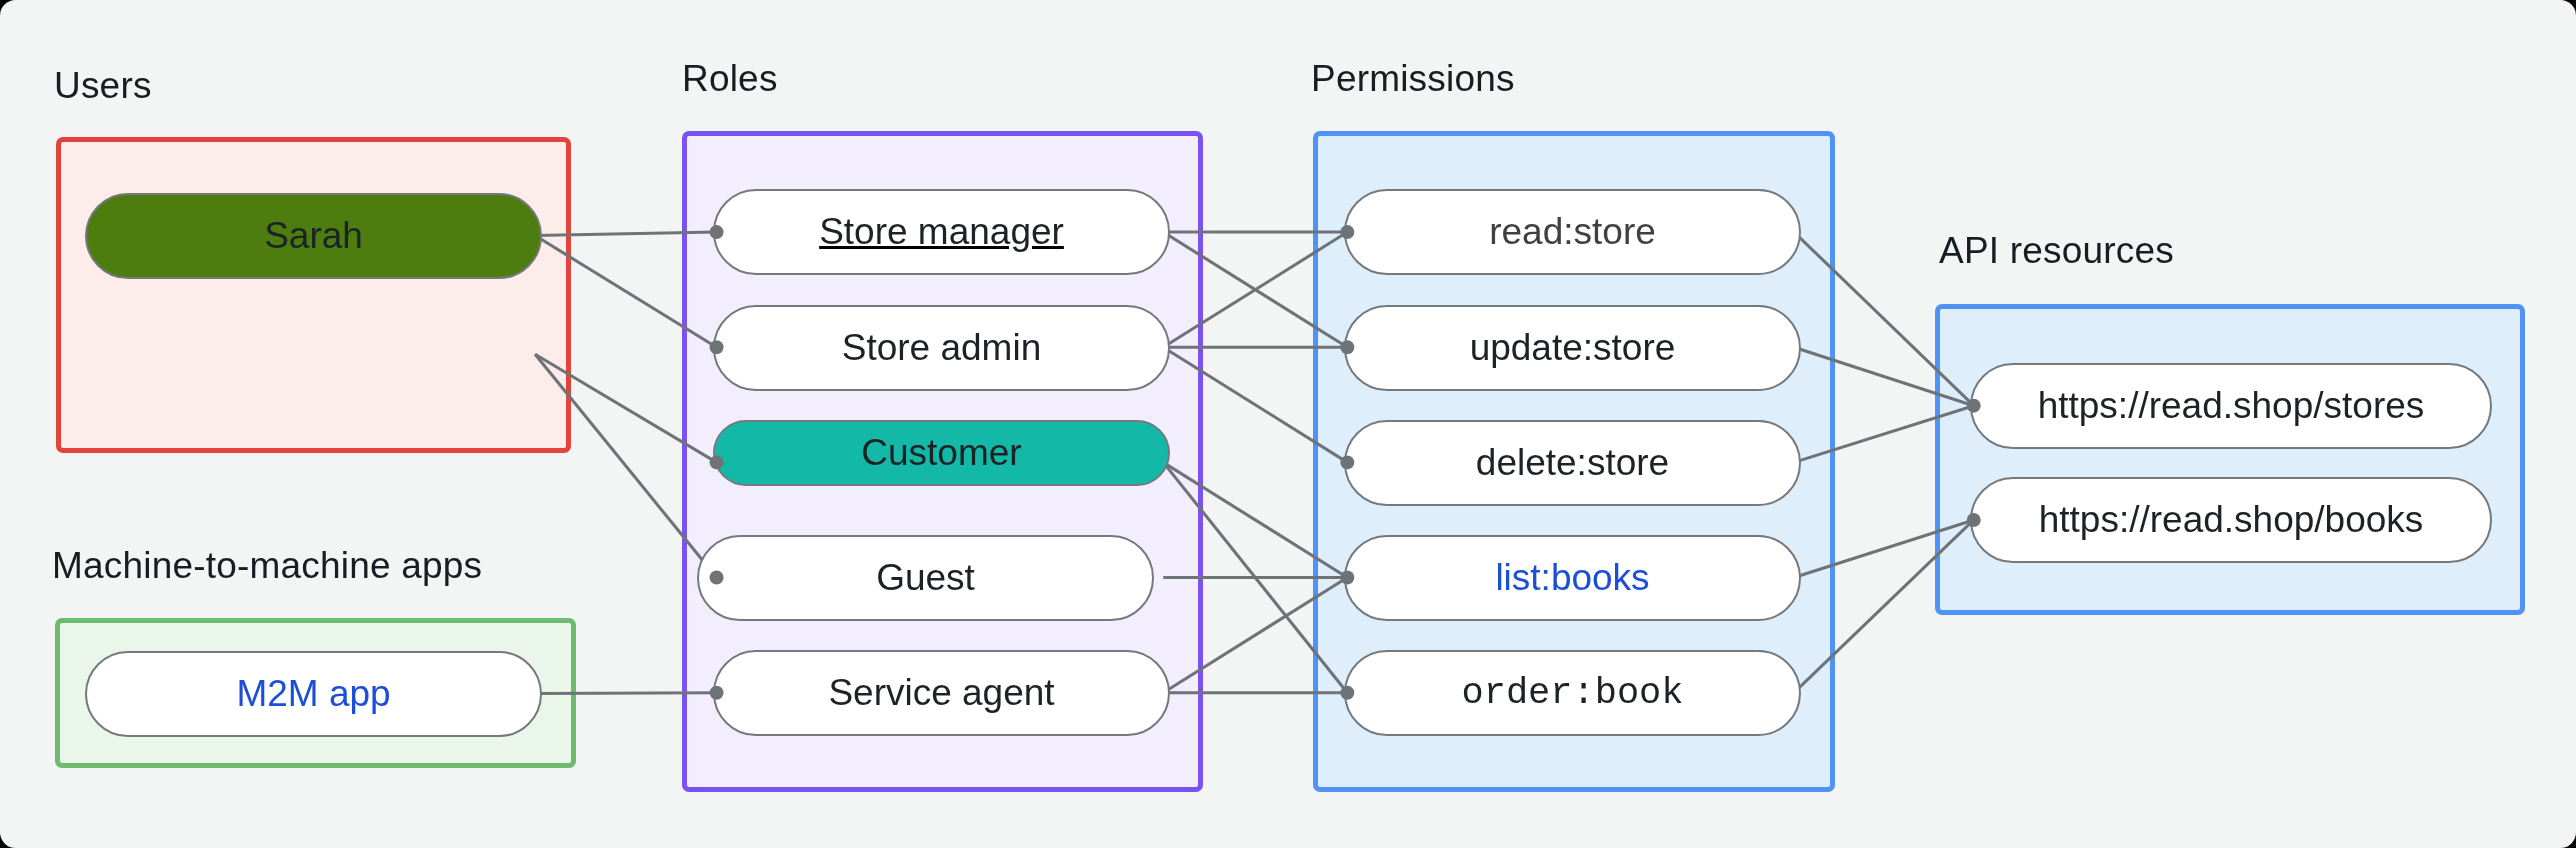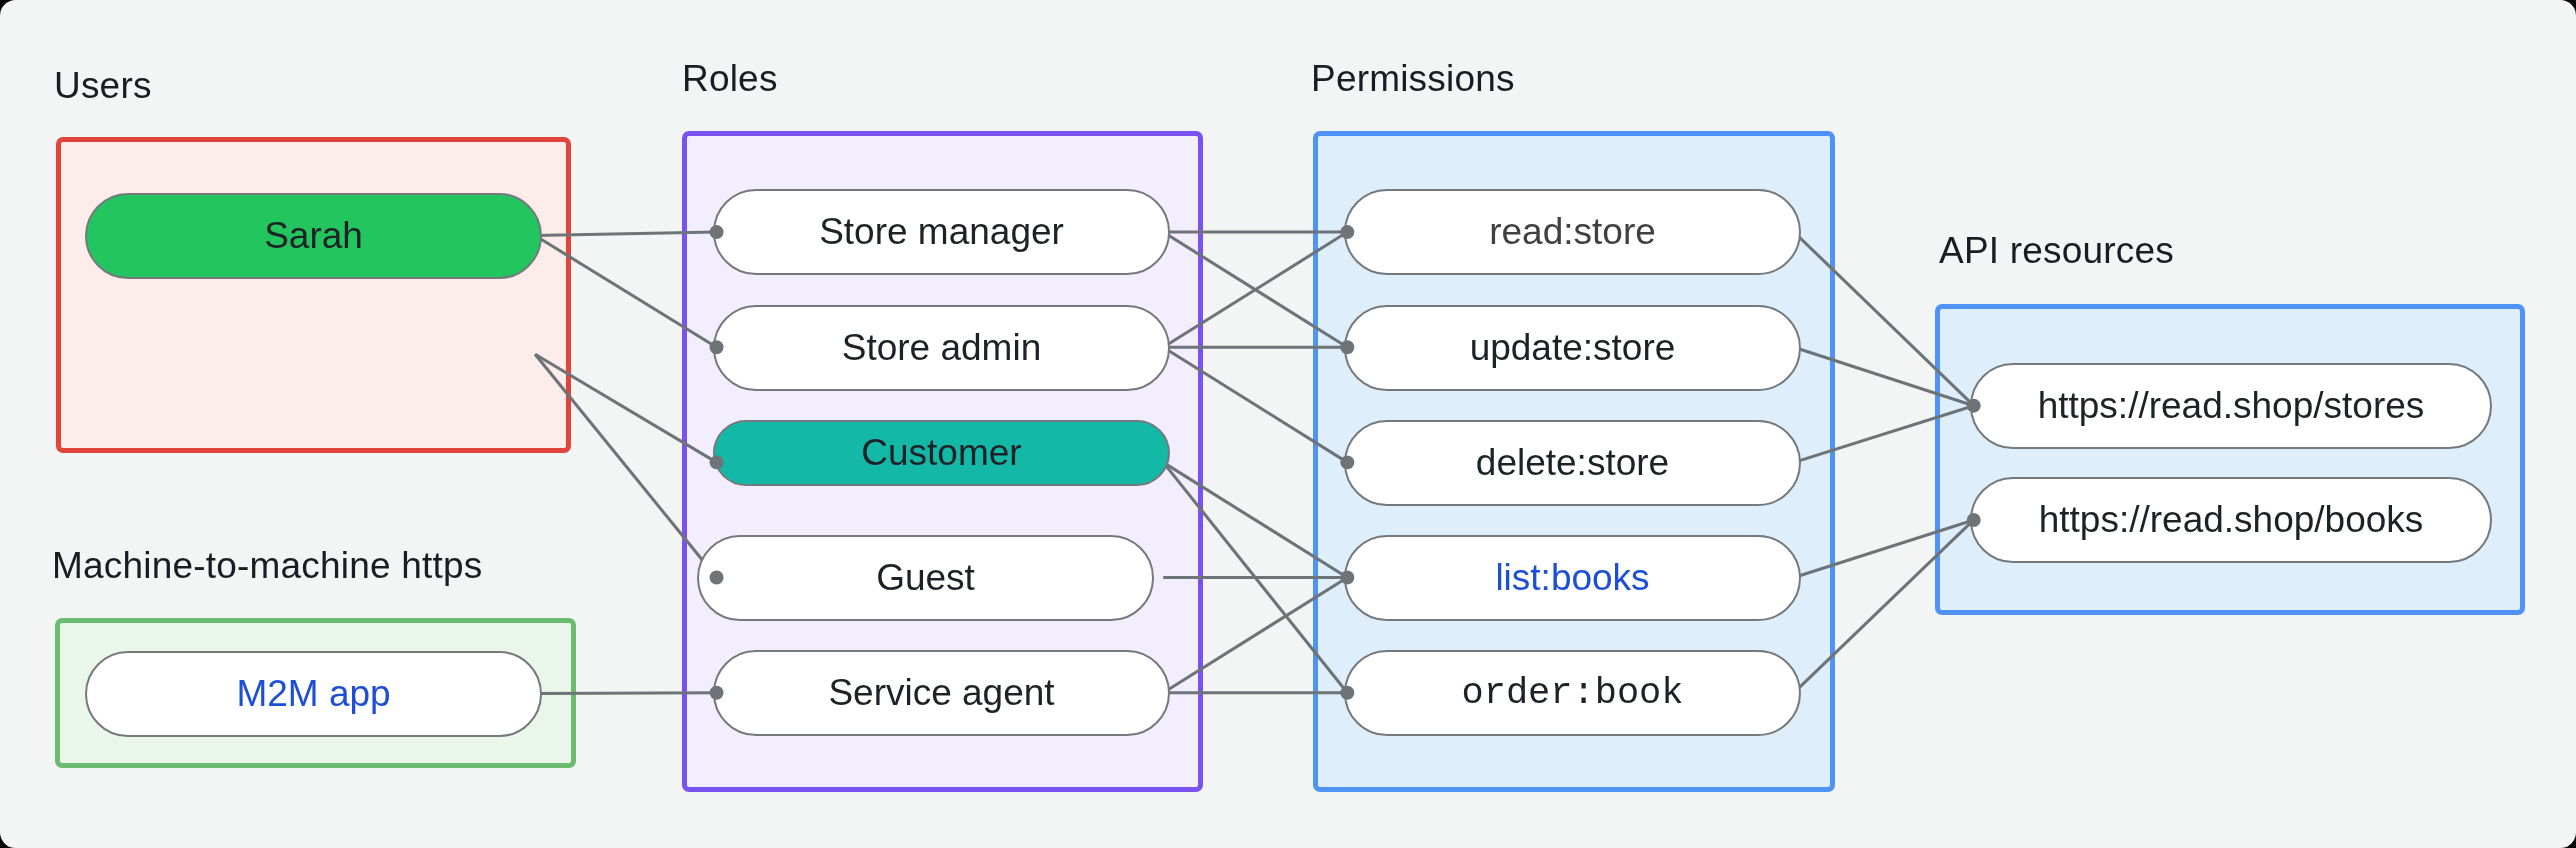--- a/index.html
+++ b/index.html
@@ -59,21 +59,21 @@
   }
 </style>
 </head>
 <body>
 
 <div id="canvas">
   <div id="boxes-layer" class="layer">
       <div class="group-box" style="left: 56px; top: 137px; width: 515px; height: 316px; border-color: rgb(224, 68, 58); background: rgb(252, 237, 235);"></div>
       <div class="group-label" style="left: 54px; top: 65px;">Users</div>
       <div class="group-box" style="left: 55px; top: 618px; width: 521px; height: 150px; border-color: rgb(108, 187, 110); background: rgb(233, 246, 233);"></div>
-      <div class="group-label" style="left: 52px; top: 545px;">Machine-to-machine https</div>
+      <div class="group-label" style="left: 52px; top: 545px;">Machine-to-machine apps</div>
       <div class="group-box" style="left: 682px; top: 131px; width: 521px; height: 661px; border-color: rgb(122, 82, 242); background: rgb(243, 238, 253);"></div>
       <div class="group-label" style="left: 682px; top: 58px;">Roles</div>
       <div class="group-box" style="left: 1313px; top: 131px; width: 522px; height: 661px; border-color: rgb(79, 147, 246); background: rgb(222, 238, 251);"></div>
       <div class="group-label" style="left: 1311px; top: 58px;">Permissions</div>
       <div class="group-box" style="left: 1935px; top: 304px; width: 590px; height: 311px; border-color: rgb(79, 147, 246); background: rgb(222, 238, 251);"></div>
       <div class="group-label" style="left: 1939px; top: 230px;">API resources</div>
     </div>
   <svg id="edges-layer" class="layer" viewBox="0 0 2952 972" xmlns="http://www.w3.org/2000/svg">
       <line x1="613" y1="270" x2="821" y2="266" stroke="#6e7377" stroke-width="3.5"></line>
       <line x1="613" y1="270" x2="821" y2="398" stroke="#6e7377" stroke-width="3.5"></line>
@@ -90,27 +90,27 @@
       <line x1="1333" y1="662" x2="1544" y2="662" stroke="#6e7377" stroke-width="3.5"></line>
       <line x1="1333" y1="794" x2="1544" y2="662" stroke="#6e7377" stroke-width="3.5"></line>
       <line x1="1333" y1="794" x2="1544" y2="794" stroke="#6e7377" stroke-width="3.5"></line>
       <line x1="2056" y1="266" x2="2262" y2="465" stroke="#6e7377" stroke-width="3.5"></line>
       <line x1="2056" y1="398" x2="2262" y2="465" stroke="#6e7377" stroke-width="3.5"></line>
       <line x1="2056" y1="530" x2="2262" y2="465" stroke="#6e7377" stroke-width="3.5"></line>
       <line x1="2056" y1="662" x2="2262" y2="596" stroke="#6e7377" stroke-width="3.5"></line>
       <line x1="2056" y1="794" x2="2262" y2="596" stroke="#6e7377" stroke-width="3.5"></line>
     </svg>
   <div id="nodes-layer" class="layer">
-      <div class="node-pill" style="left: 85px; top: 193px; width: 457px; height: 86px; background: #22c55e; border-color: rgb(117, 121, 124);">
+      <div class="node-pill" style="left: 85px; top: 193px; width: 457px; height: 86px; background: #4d7c0f; border-color: rgb(117, 121, 124);">
         <span class="node-label" style="color: rgb(29, 34, 38);">Sarah</span>
       </div>
       <div class="node-pill" style="left: 85px; top: 651px; width: 457px; height: 86px; background: rgb(255, 255, 255); border-color: rgb(117, 121, 124);">
         <span class="node-label" style="color: #1d4ed8;">M2M app</span>
       </div>
-      <div class="node-pill" style="left: 713px; top: 189px; width: 457px; height: 86px; background: rgb(255, 255, 255); border-color: rgb(117, 121, 124);">
+      <div class="node-pill" style="left: 713px; top: 189px; width: 457px; height: 86px; background: rgb(255, 255, 255); border-color: rgb(117, 121, 124); text-decoration: underline;">
         <span class="node-label" style="color: rgb(29, 34, 38);">Store manager</span>
       </div>
       <div class="node-pill" style="left: 713px; top: 305px; width: 457px; height: 86px; background: rgb(255, 255, 255); border-color: rgb(117, 121, 124);">
         <span class="node-label" style="color: rgb(29, 34, 38);">Store admin</span>
       </div>
       <div class="node-pill" style="left: 713px; top: 420px; width: 457px; height: 66px; background: #14b8a6; border-color: rgb(117, 121, 124);">
         <span class="node-label" style="color: rgb(29, 34, 38);">Customer</span>
       </div>
       <div class="node-pill" style="left: 697px; top: 535px; width: 457px; height: 86px; background: rgb(255, 255, 255); border-color: rgb(117, 121, 124);">
         <span class="node-label" style="color: rgb(29, 34, 38);">Guest</span>

